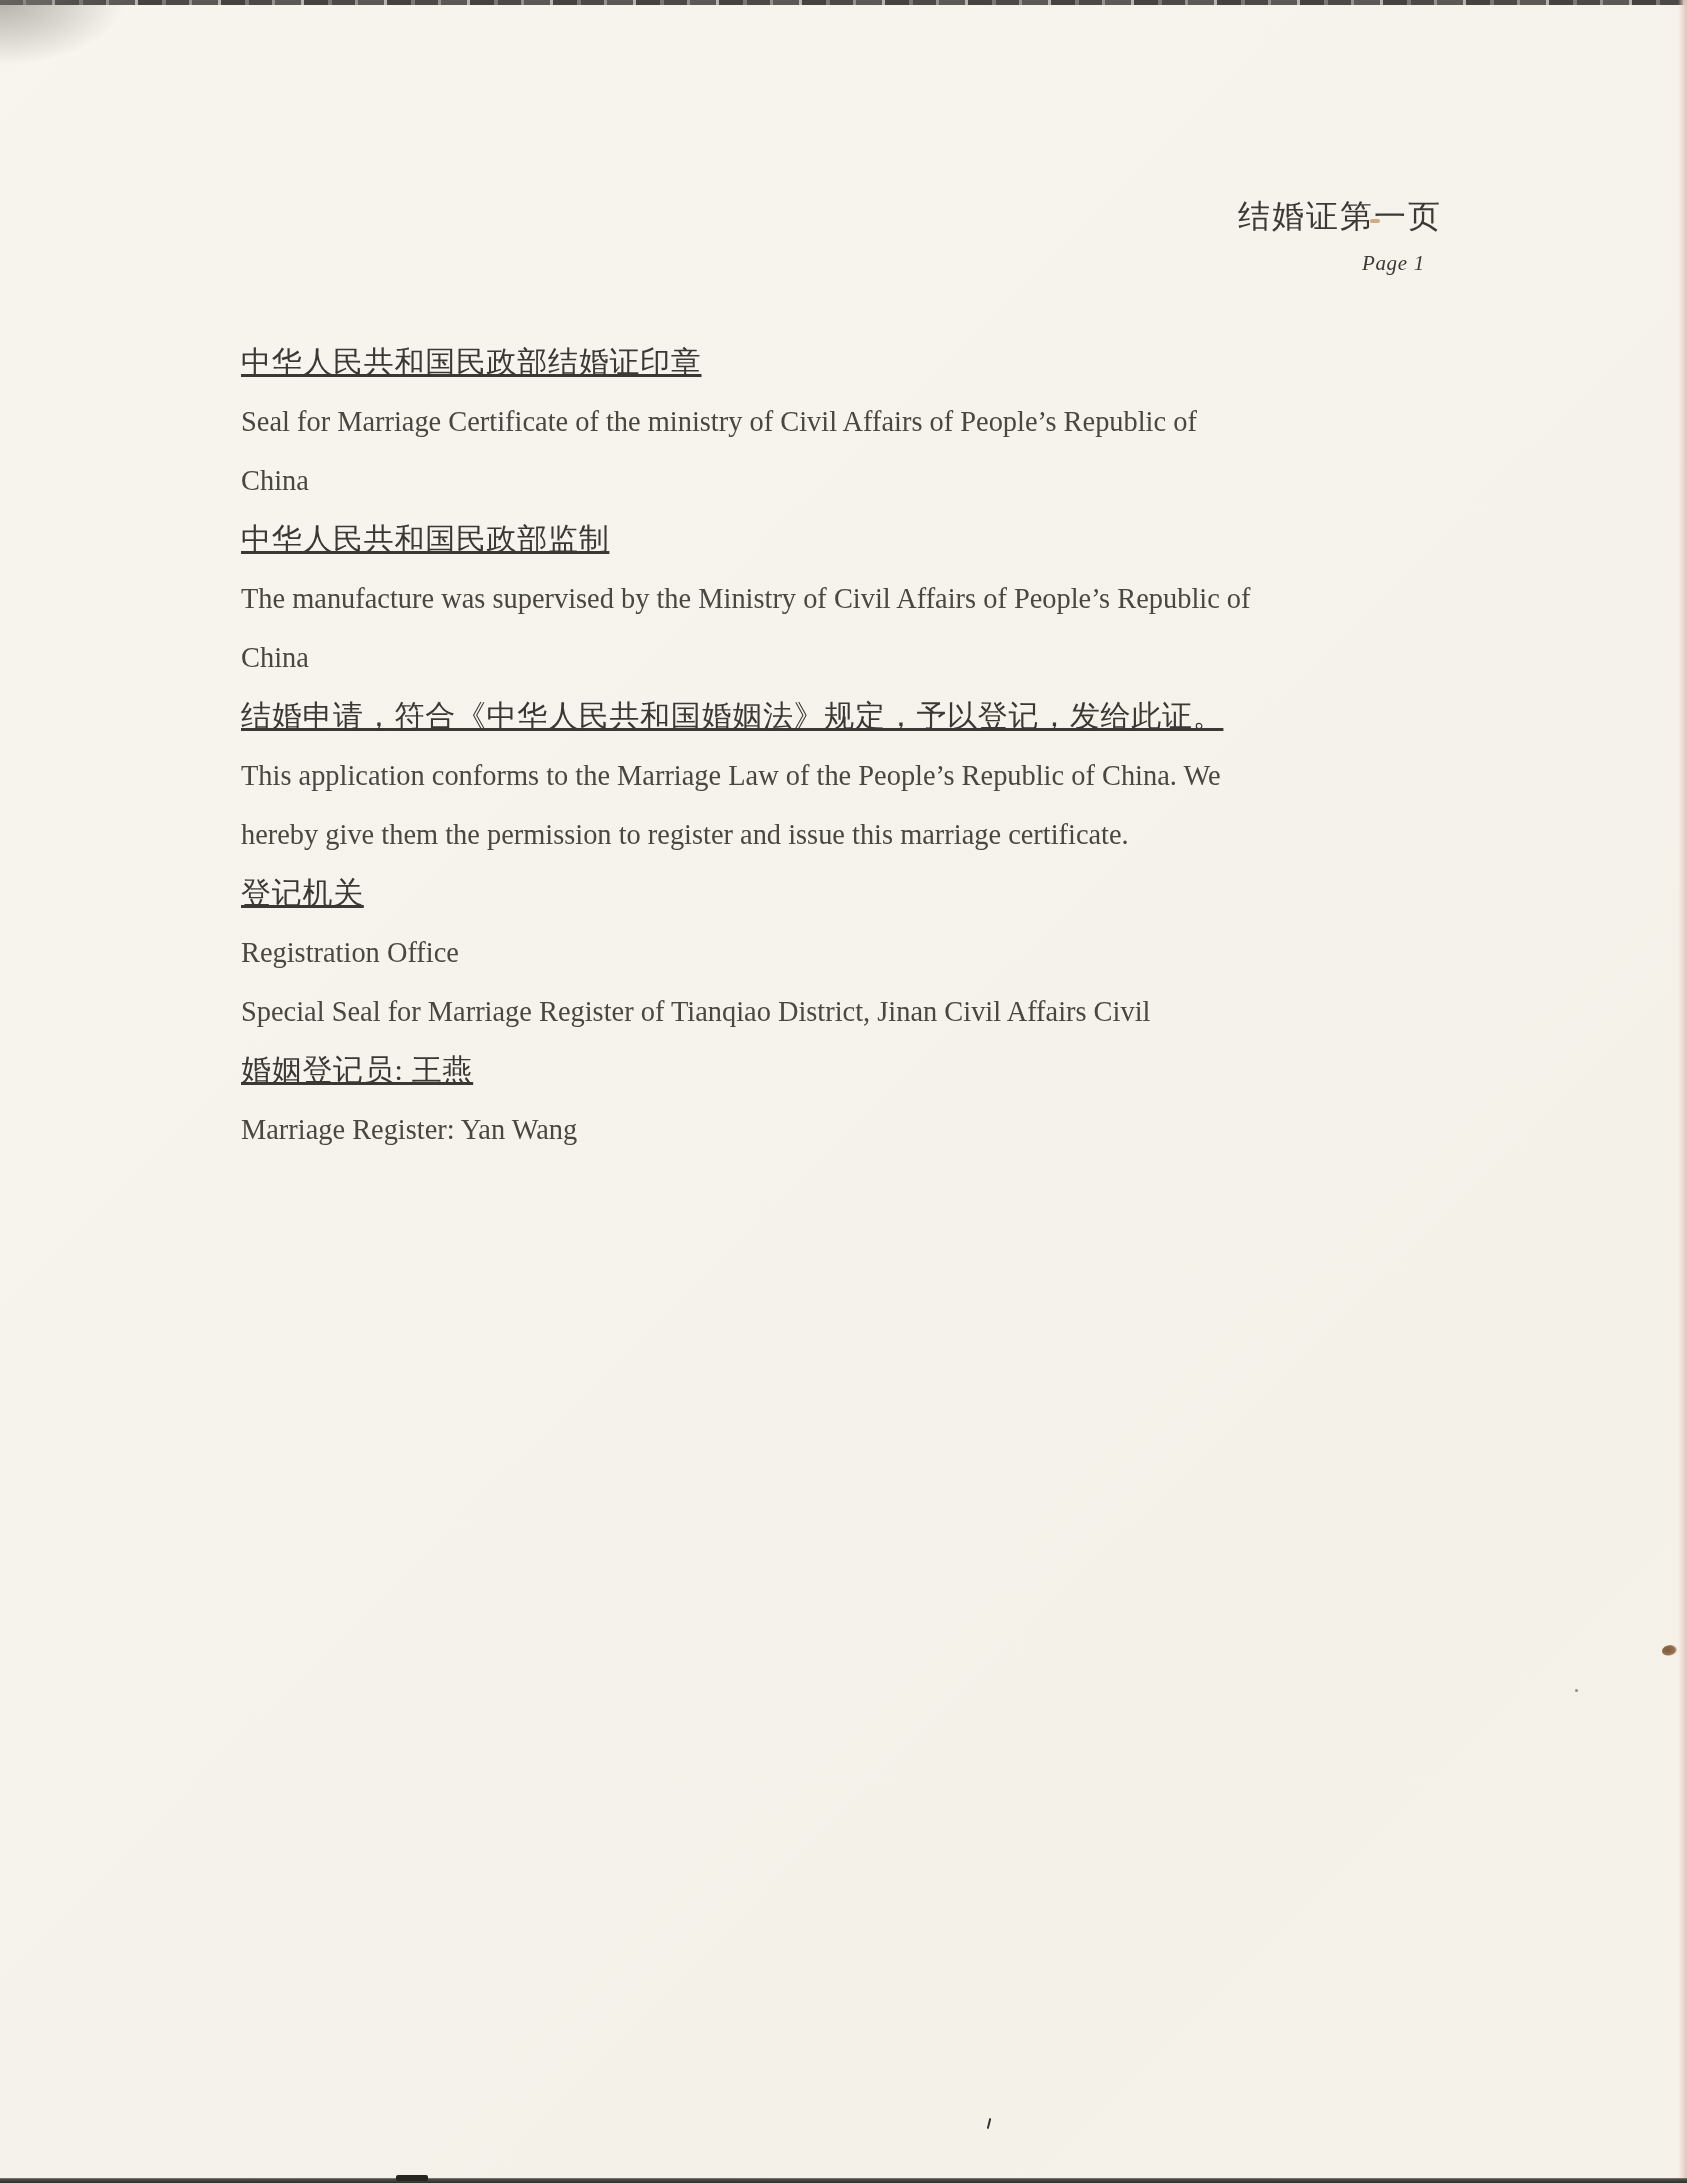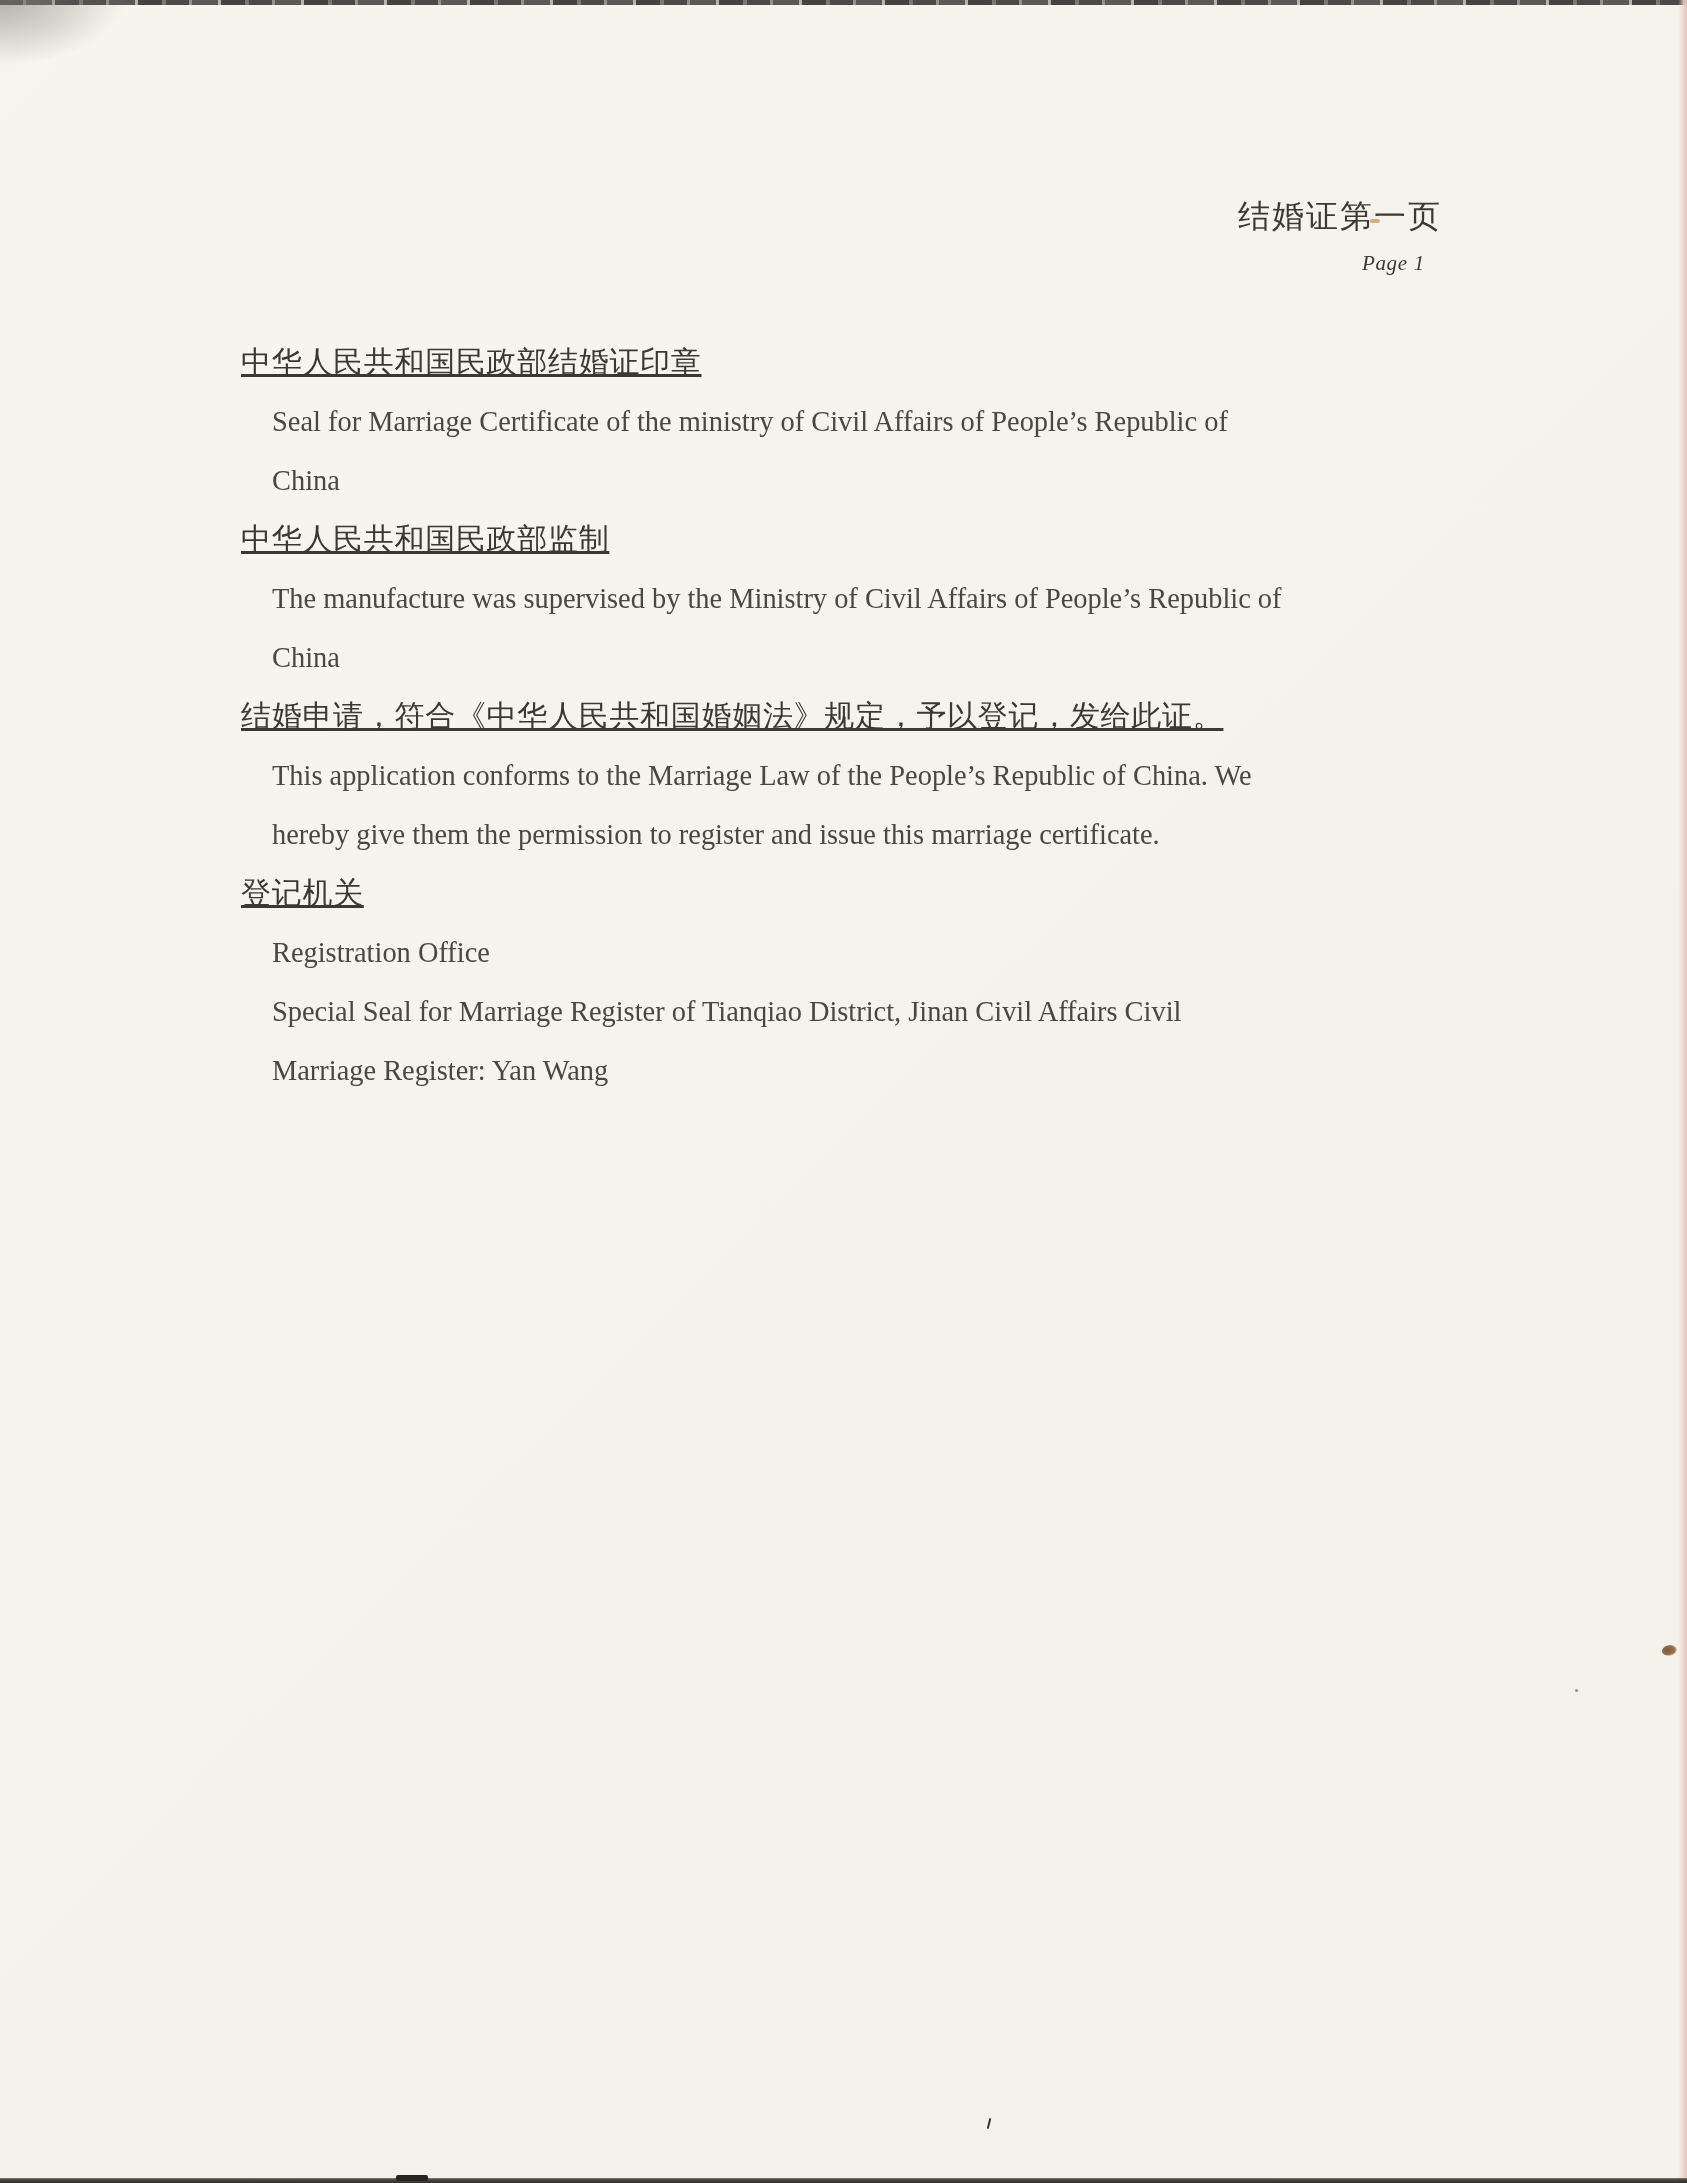--- a/index.html
+++ b/index.html
@@ -136,21 +136,20 @@
     letter-spacing: 0.7px;
     color: #3b3833;
     font-family: "Liberation Serif", "DejaVu Serif", serif;
     text-decoration: underline;
   }
   .line.en {
     font-size: 28.4px;
     letter-spacing: 0px;
     color: #4a4640;
     font-family: "Liberation Serif", serif;
-    margin-left: 31px;
   }
 </style>
 </head>
 <body>
 
 <div class="scan-page">
 
   <div class="scan-edge-top"></div>
   <div class="scan-corner-shadow"></div>
   <div class="scan-edge-right-tint"></div>
@@ -178,17 +177,18 @@
 
     <div class="line cn">结婚申请，符合《中华人民共和国婚姻法》规定，予以登记，发给此证。</div>
     <div class="line en">This application conforms to the Marriage Law of the People’s Republic of China. We</div>
     <div class="line en">hereby give them the permission to register and issue this marriage certificate.</div>
 
     <div class="line cn">登记机关</div>
     <div class="line en">Registration Office</div>
 
     <div class="line en">Special Seal for Marriage Register of Tianqiao District, Jinan Civil Affairs Civil</div>
 
+    <div class="line cn">婚姻登记员: 王燕</div>
     <div class="line en">Marriage Register: Yan Wang</div>
 
   </div>
 </div>
 
 
 </body></html>

